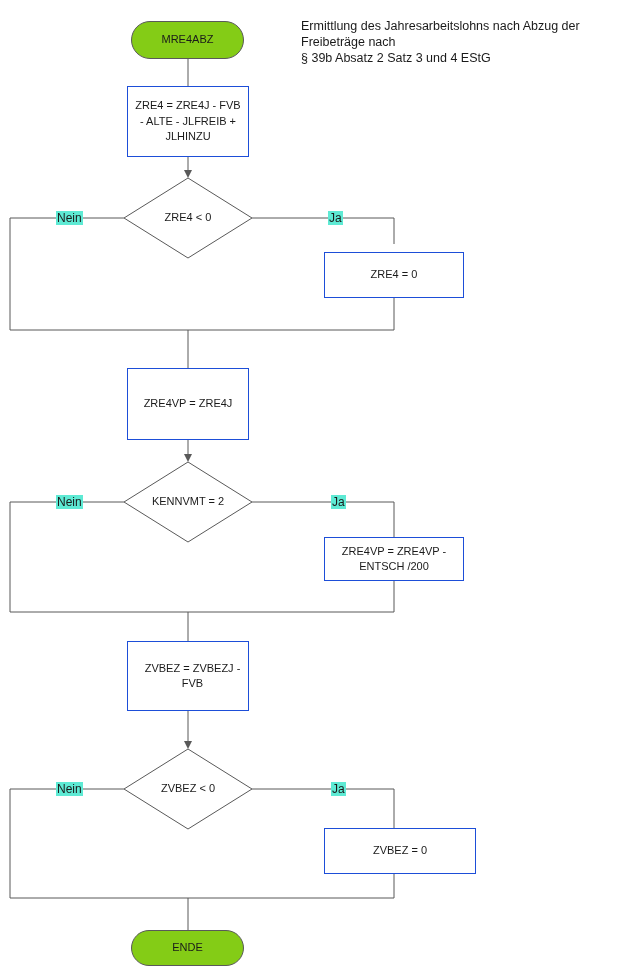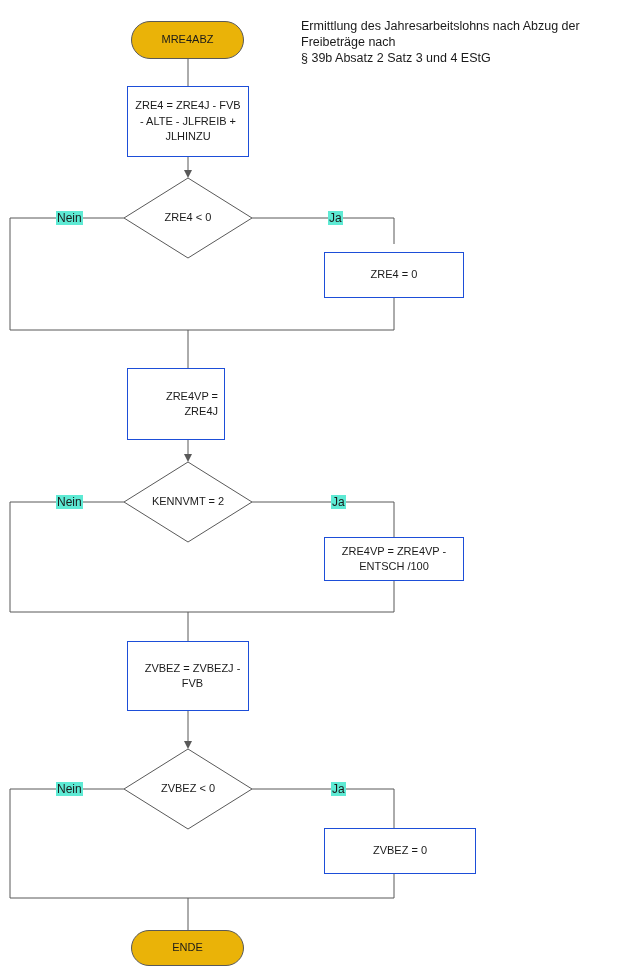--- a/index.html
+++ b/index.html
@@ -17,21 +17,21 @@
   .wires .diamond { fill: #ffffff; stroke: #595959; stroke-width: 1; }
   .wires .arrow { fill: #595959; stroke: none; }
 
   .node {
     position: absolute; z-index: 1;
     display: flex; align-items: center; justify-content: center;
     text-align: center;
     font-size: 11px; line-height: 1.4;
   }
   .process { border: 1px solid #1d4ed8; background: #ffffff; padding: 4px 6px; }
-  .terminator { border: 1px solid #595959; background: #eab308; border-radius: 19px; }
+  .terminator { border: 1px solid #595959; background: #84cc16; border-radius: 19px; }
   .diamond-label { background: transparent; }
 
   .branch {
     position: absolute; z-index: 1;
     font-size: 12px; line-height: 14px;
     background: #5eead4; padding: 0 1px;
   }
 
   .annotation {
     position: absolute; left: 301px; top: 18px; width: 310px; z-index: 1;
@@ -109,32 +109,32 @@
   <div class="node diamond-label" style="left:124px; top:178px; width:128px; height:80px;">
     <span>ZRE4 &lt; 0</span>
   </div>
   <span class="branch" style="left:56px;  top:211px;">Nein</span>
   <span class="branch" style="left:328px; top:211px;">Ja</span>
 
   <div class="node process" style="left:324px; top:252px; width:140px; height:46px;">
     <span>ZRE4 = 0</span>
   </div>
 
-  <div class="node process" style="left:127px; top:368px; width:98px; height:72px;text-align:right;">
+  <div class="node process" style="left:127px; top:368px; width:122px; height:72px;text-align:right;">
     <span>ZRE4VP = ZRE4J</span>
   </div>
 
   <div class="node diamond-label" style="left:124px; top:462px; width:128px; height:80px;">
     <span>KENNVMT = 2</span>
   </div>
   <span class="branch" style="left:56px;  top:495px;">Nein</span>
   <span class="branch" style="left:331px; top:495px;">Ja</span>
 
   <div class="node process" style="left:324px; top:537px; width:140px; height:44px;">
-    <span>ZRE4VP = ZRE4VP - ENTSCH /100</span>
+    <span>ZRE4VP = ZRE4VP - ENTSCH /200</span>
   </div>
 
   <div class="node process" style="left:127px; top:641px; width:122px; height:70px;padding-left:15px;">
     <span>ZVBEZ = ZVBEZJ - FVB</span>
   </div>
 
   <div class="node diamond-label" style="left:124px; top:749px; width:128px; height:80px;align-items:center;">
     <span>ZVBEZ &lt; 0</span>
   </div>
   <span class="branch" style="left:56px;  top:782px;">Nein</span>

